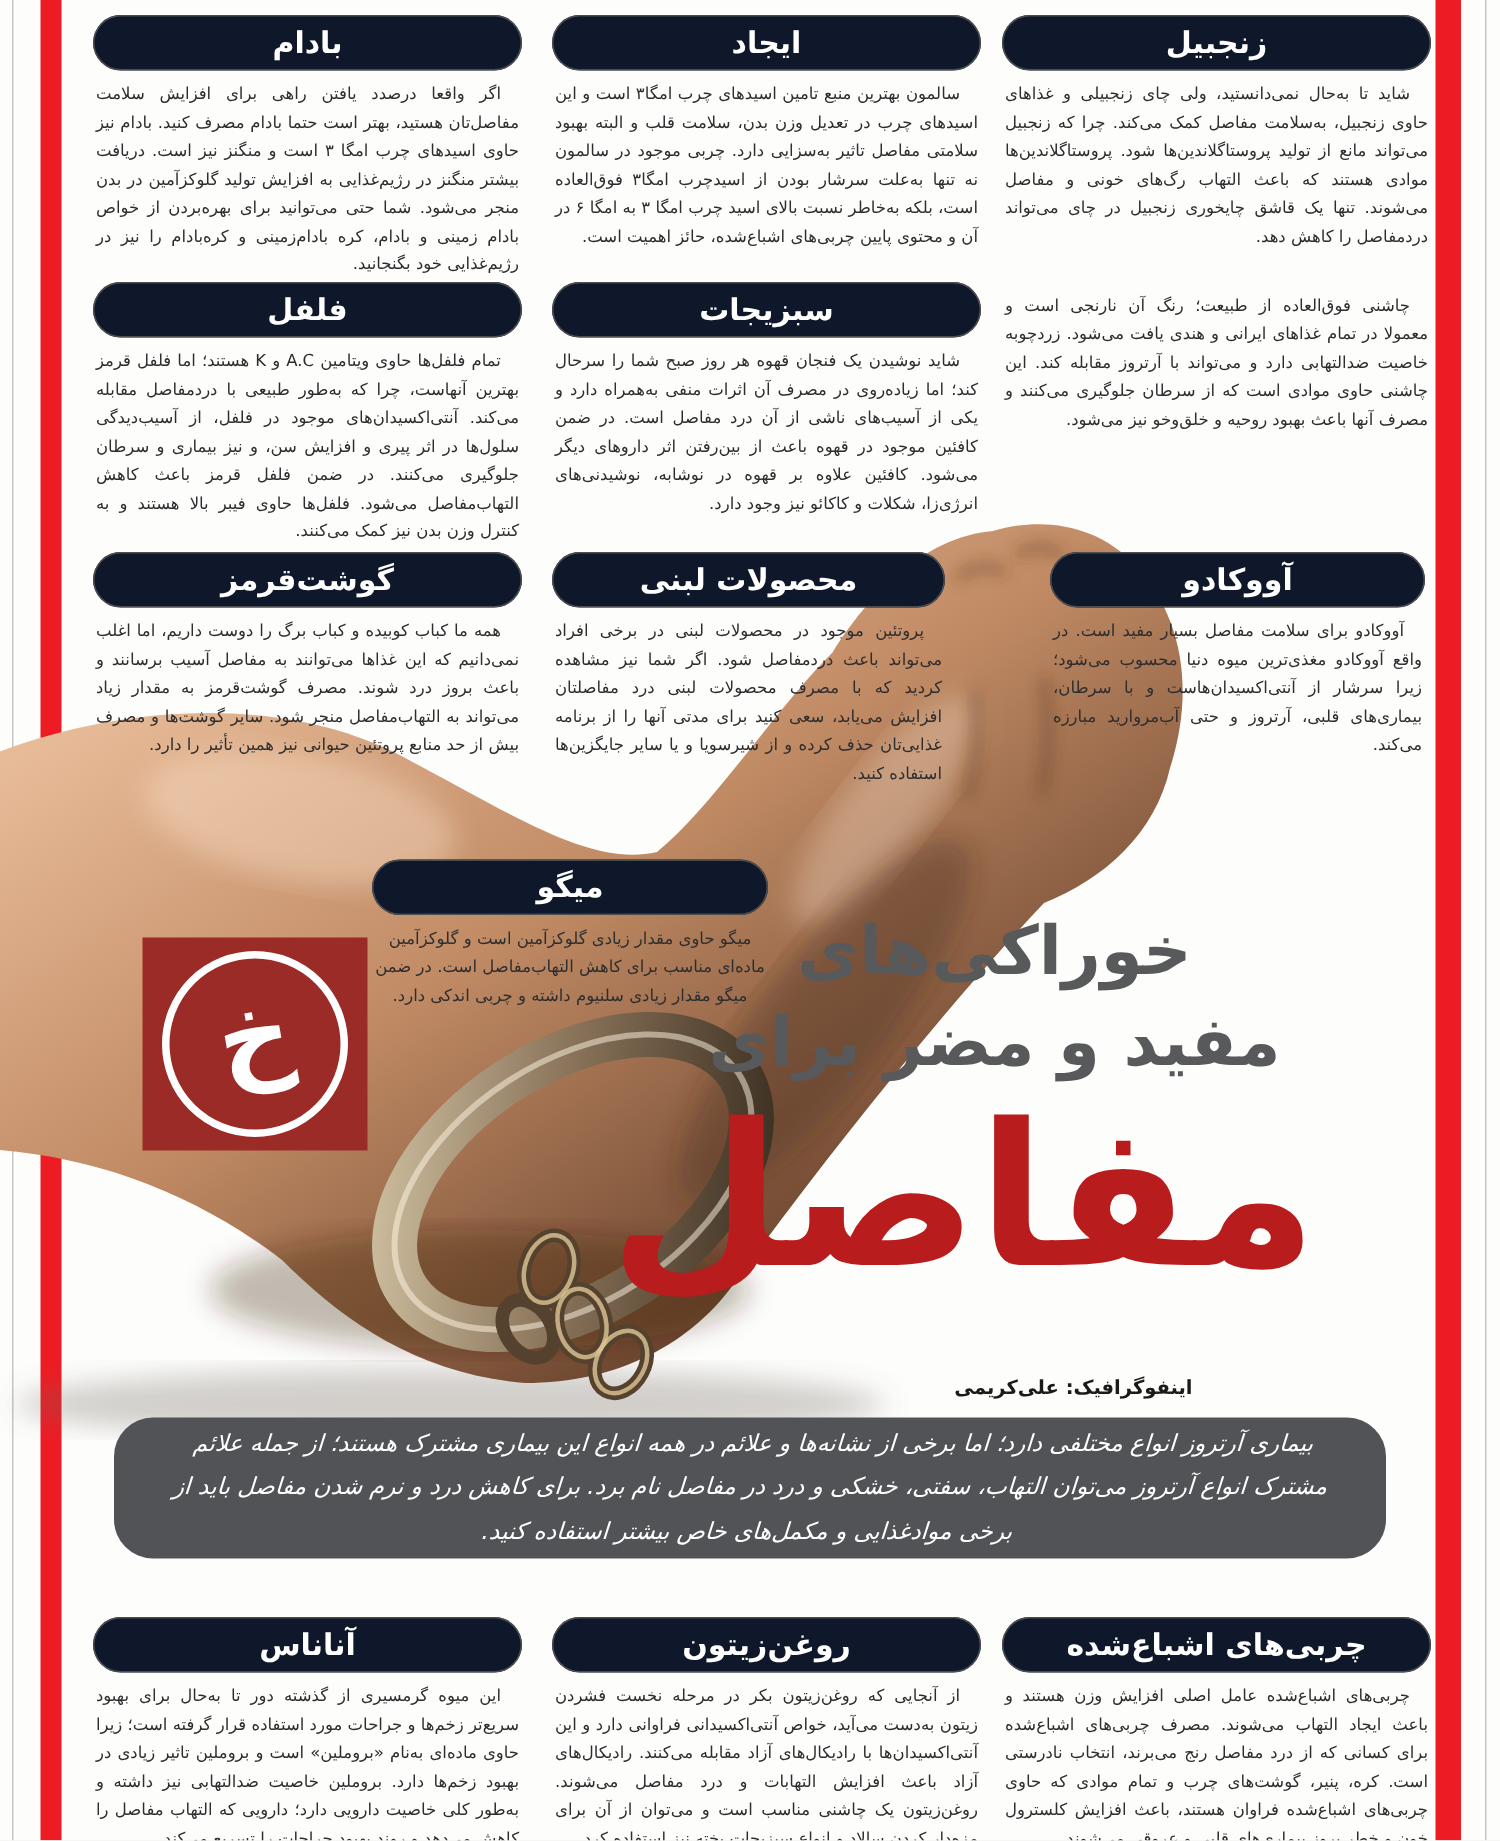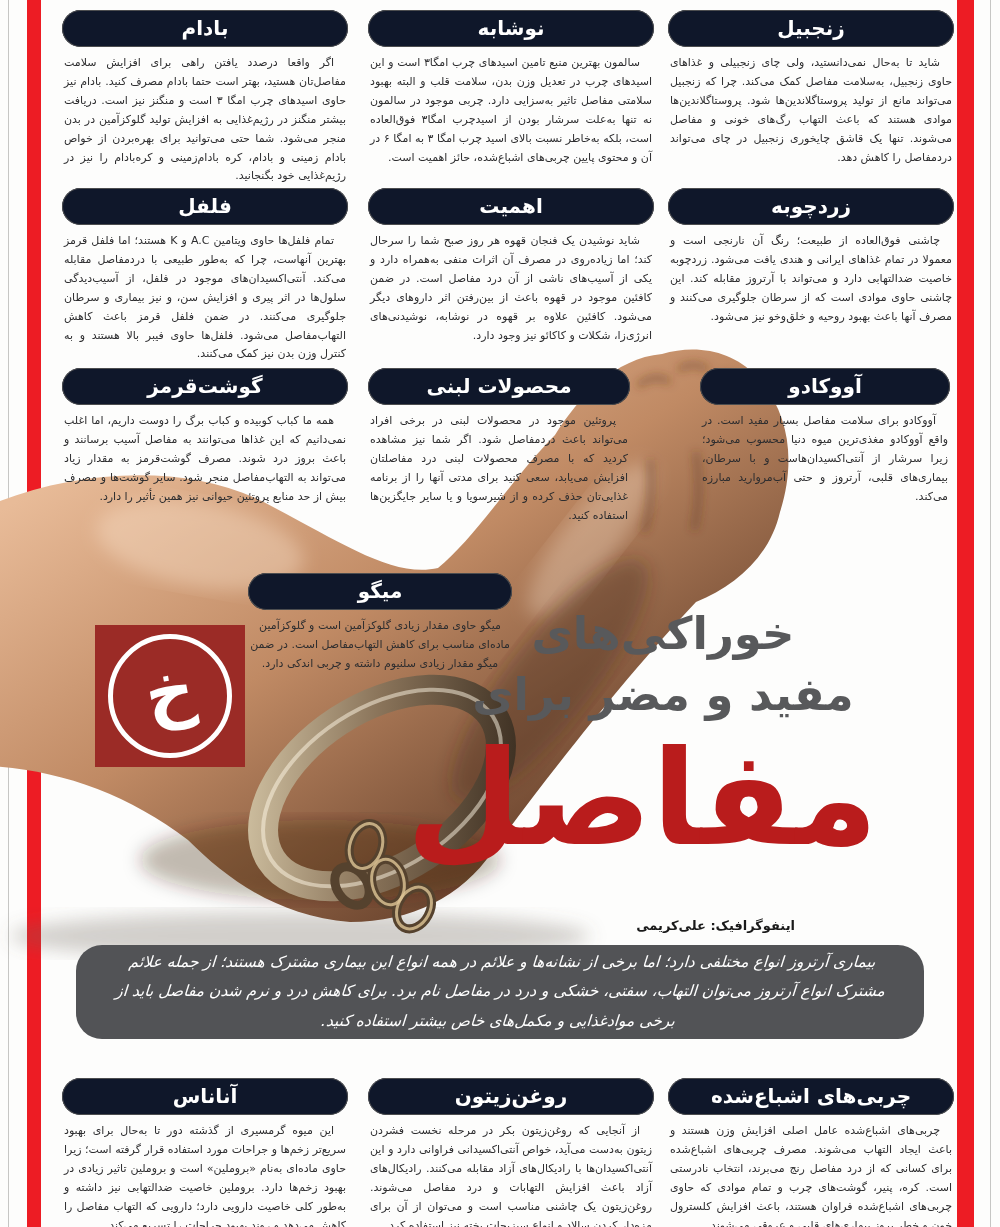--- a/index.html
+++ b/index.html
@@ -112,34 +112,33 @@
       <ellipse cx="398" cy="542" rx="16" ry="23" transform="rotate(-12 398 542)"></ellipse>
       <ellipse cx="424" cy="568" rx="16" ry="22" transform="rotate(28 424 568)"></ellipse>
     </g>
   </svg>
 
   <section class="card" style="left:668px;top:10px;width:286px;">
     <div class="pill">زنجبیل</div>
     <p class="cardbody">شاید تا به‌حال نمی‌دانستید، ولی چای زنجبیلی و غذاهای حاوی زنجبیل، به‌سلامت مفاصل کمک می‌کند. چرا که زنجبیل می‌تواند مانع از تولید پروستاگلاندین‌ها شود. پروستاگلاندین‌ها موادی هستند که باعث التهاب رگ‌های خونی و مفاصل می‌شوند. تنها یک قاشق چایخوری زنجبیل در چای می‌تواند دردمفاصل را کاهش دهد.</p>
   </section>
   <section class="card" style="left:368px;top:10px;width:286px;">
-    <div class="pill">نوشابه</div>
+    <div class="pill">ایجاد</div>
     <p class="cardbody">سالمون بهترین منبع تامین اسیدهای چرب امگا۳ است و این اسیدهای چرب در تعدیل وزن بدن، سلامت قلب و البته بهبود سلامتی مفاصل تاثیر به‌سزایی دارد. چربی موجود در سالمون نه تنها به‌علت سرشار بودن از اسیدچرب امگا۳ فوق‌العاده است، بلکه به‌خاطر نسبت بالای اسید چرب امگا ۳ به امگا ۶ در آن و محتوی پایین چربی‌های اشباع‌شده، حائز اهمیت است.</p>
   </section>
   <section class="card" style="left:62px;top:10px;width:286px;">
     <div class="pill">بادام</div>
     <p class="cardbody">اگر واقعا درصدد یافتن راهی برای افزایش سلامت مفاصل‌تان هستید، بهتر است حتما بادام مصرف کنید. بادام نیز حاوی اسیدهای چرب امگا ۳ است و منگنز نیز است. دریافت بیشتر منگنز در رژیم‌غذایی به افزایش تولید گلوکزآمین در بدن منجر می‌شود. شما حتی می‌توانید برای بهره‌بردن از خواص بادام زمینی و بادام، کره بادام‌زمینی و کره‌بادام را نیز در رژیم‌غذایی خود بگنجانید.</p>
   </section>
 
   <section class="card" style="left:668px;top:188px;width:286px;">
-    <div class="pill">زردچوبه</div>
     <p class="cardbody">چاشنی فوق‌العاده از طبیعت؛ رنگ آن نارنجی است و معمولا در تمام غذاهای ایرانی و هندی یافت می‌شود. زردچوبه خاصیت ضدالتهابی دارد و می‌تواند با آرتروز مقابله کند. این چاشنی حاوی موادی است که از سرطان جلوگیری می‌کنند و مصرف آنها باعث بهبود روحیه و خلق‌وخو نیز می‌شود.</p>
   </section>
   <section class="card" style="left:368px;top:188px;width:286px;">
-    <div class="pill">اهمیت</div>
+    <div class="pill">سبزیجات</div>
     <p class="cardbody">شاید نوشیدن یک فنجان قهوه هر روز صبح شما را سرحال کند؛ اما زیاده‌روی در مصرف آن اثرات منفی به‌همراه دارد و یکی از آسیب‌های ناشی از آن درد مفاصل است. در ضمن کافئین موجود در قهوه باعث از بین‌رفتن اثر داروهای دیگر می‌شود. کافئین علاوه بر قهوه در نوشابه، نوشیدنی‌های انرژی‌زا، شکلات و کاکائو نیز وجود دارد.</p>
   </section>
   <section class="card" style="left:700px;top:368px;width:250px;">
     <div class="pill">آووکادو</div>
     <p class="cardbody">آووکادو برای سلامت مفاصل بسیار مفید است. در واقع آووکادو مغذی‌ترین میوه دنیا محسوب می‌شود؛ زیرا سرشار از آنتی‌اکسیدان‌هاست و با سرطان، بیماری‌های قلبی، آرتروز و حتی آب‌مروارید مبارزه می‌کند.</p>
   </section>
 
   <section class="card" style="left:62px;top:188px;width:286px;">
     <div class="pill">فلفل</div>
     <p class="cardbody">تمام فلفل‌ها حاوی ویتامین A.C و K هستند؛ اما فلفل قرمز بهترین آنهاست، چرا که به‌طور طبیعی با دردمفاصل مقابله می‌کند. آنتی‌اکسیدان‌های موجود در فلفل، از آسیب‌دیدگی سلول‌ها در اثر پیری و افزایش سن، و نیز بیماری و سرطان جلوگیری می‌کنند. در ضمن فلفل قرمز باعث کاهش التهاب‌مفاصل می‌شود. فلفل‌ها حاوی فیبر بالا هستند و به کنترل وزن بدن نیز کمک می‌کنند.</p>

